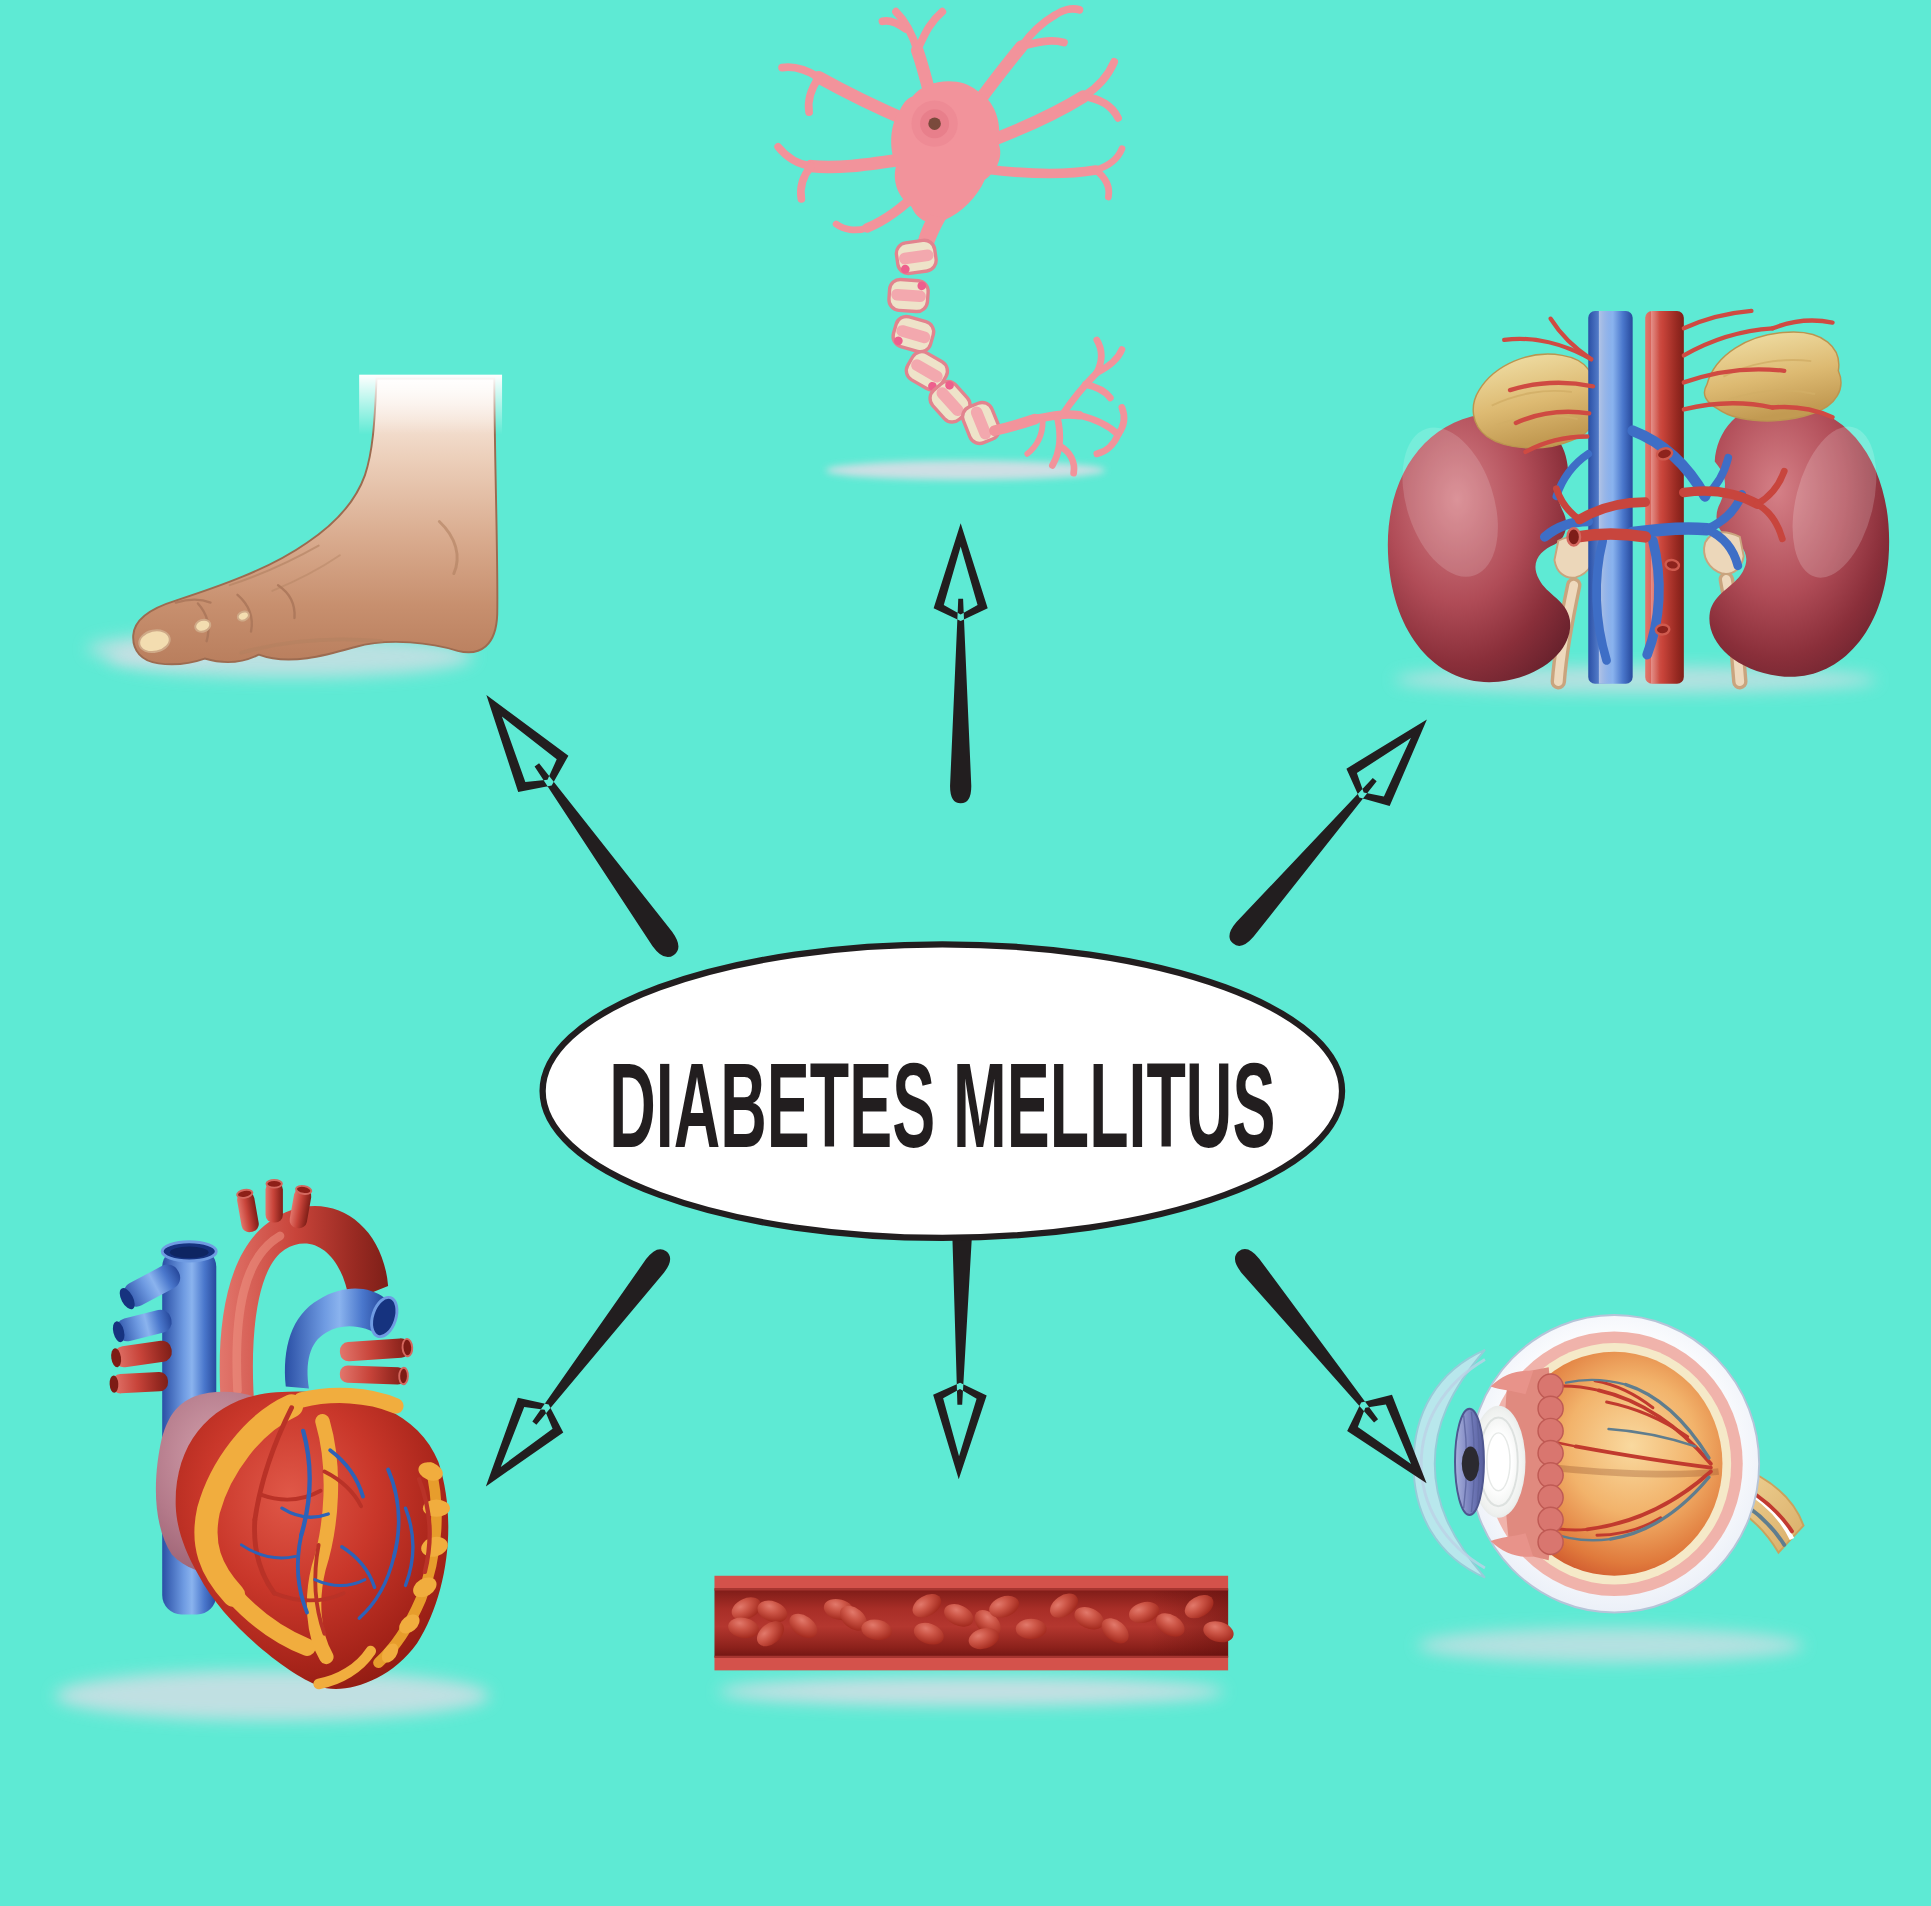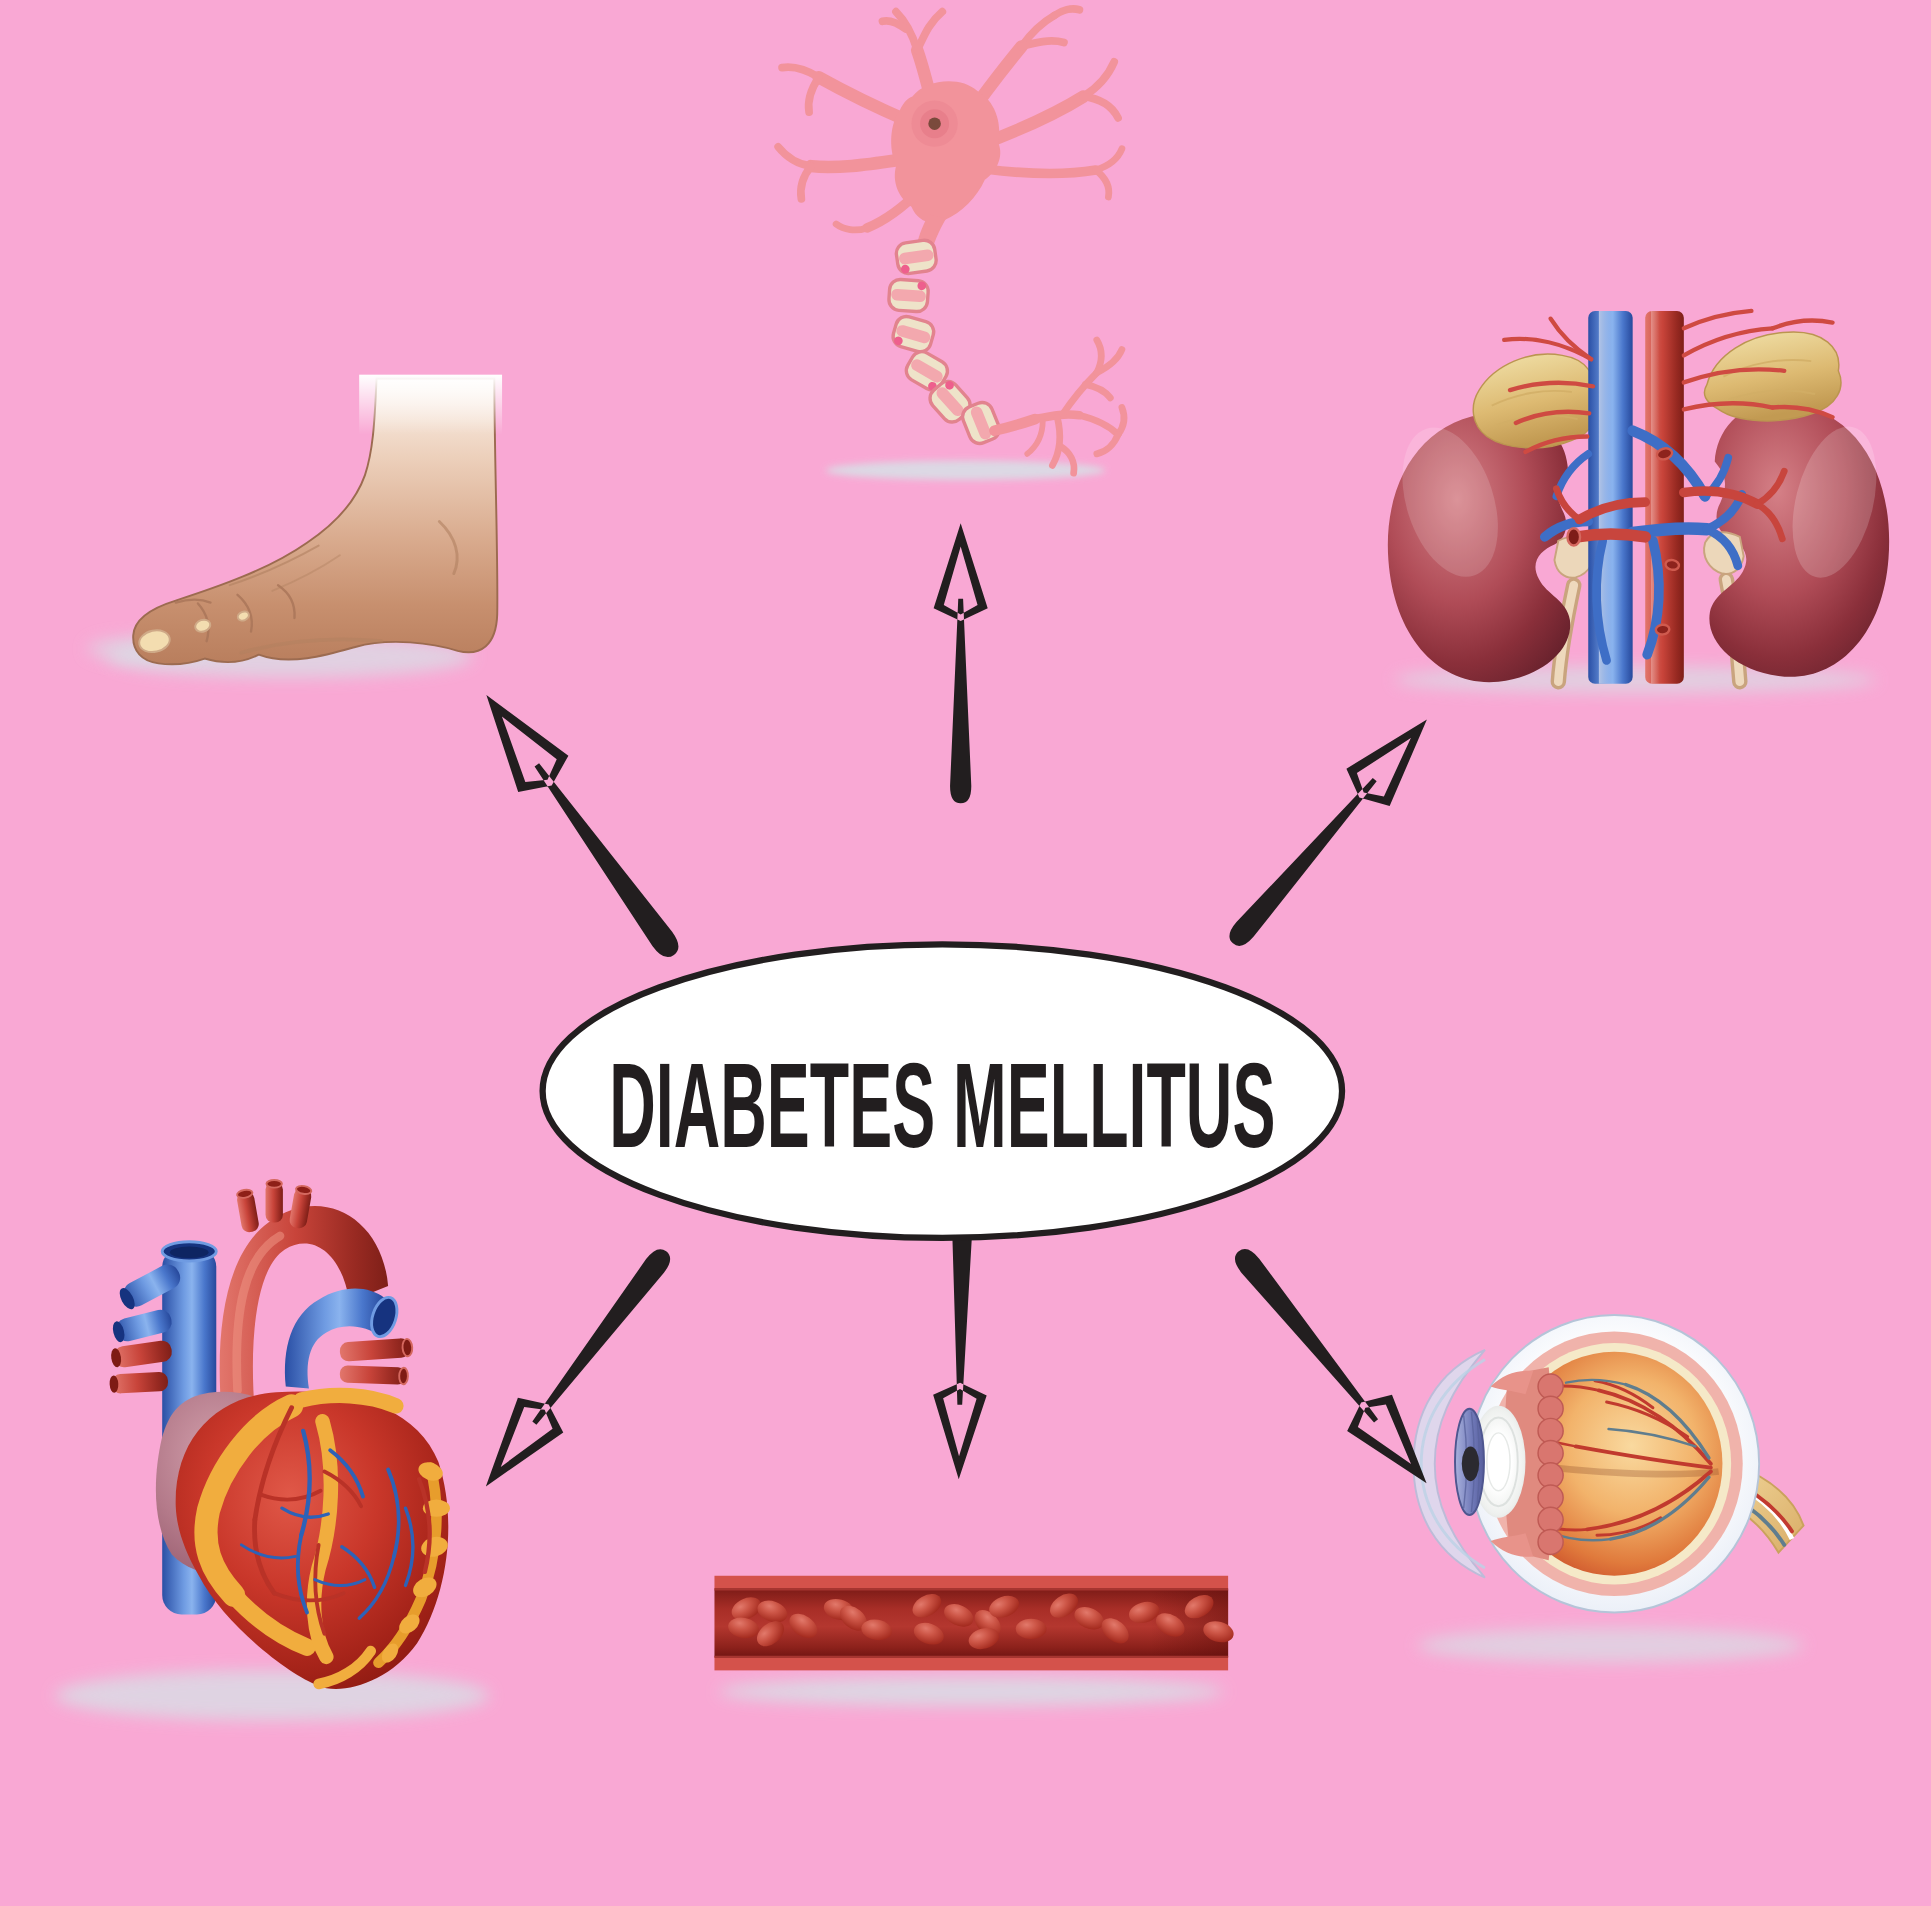--- a/index.html
+++ b/index.html
@@ -1,16 +1,16 @@
 <!DOCTYPE html>
 <html><head>
 <meta charset="utf-8">
 <style>
   html,body{margin:0;padding:0;background:#ffffff;}
-  .stage{width:1931px;height:1907px;position:relative;background:#f9a8d4;overflow:hidden;}
+  .stage{width:1931px;height:1907px;position:relative;background:#5eead4;overflow:hidden;}
   svg{display:block;}
   text{font-family:"Liberation Sans","DejaVu Sans",sans-serif;}
 </style>
 </head>
 <body>
 
 <div class="stage">
 <svg width="1931" height="1907" viewBox="0 0 2000 1975">
 <defs>
   <filter id="b8" x="-50%" y="-50%" width="200%" height="200%">

